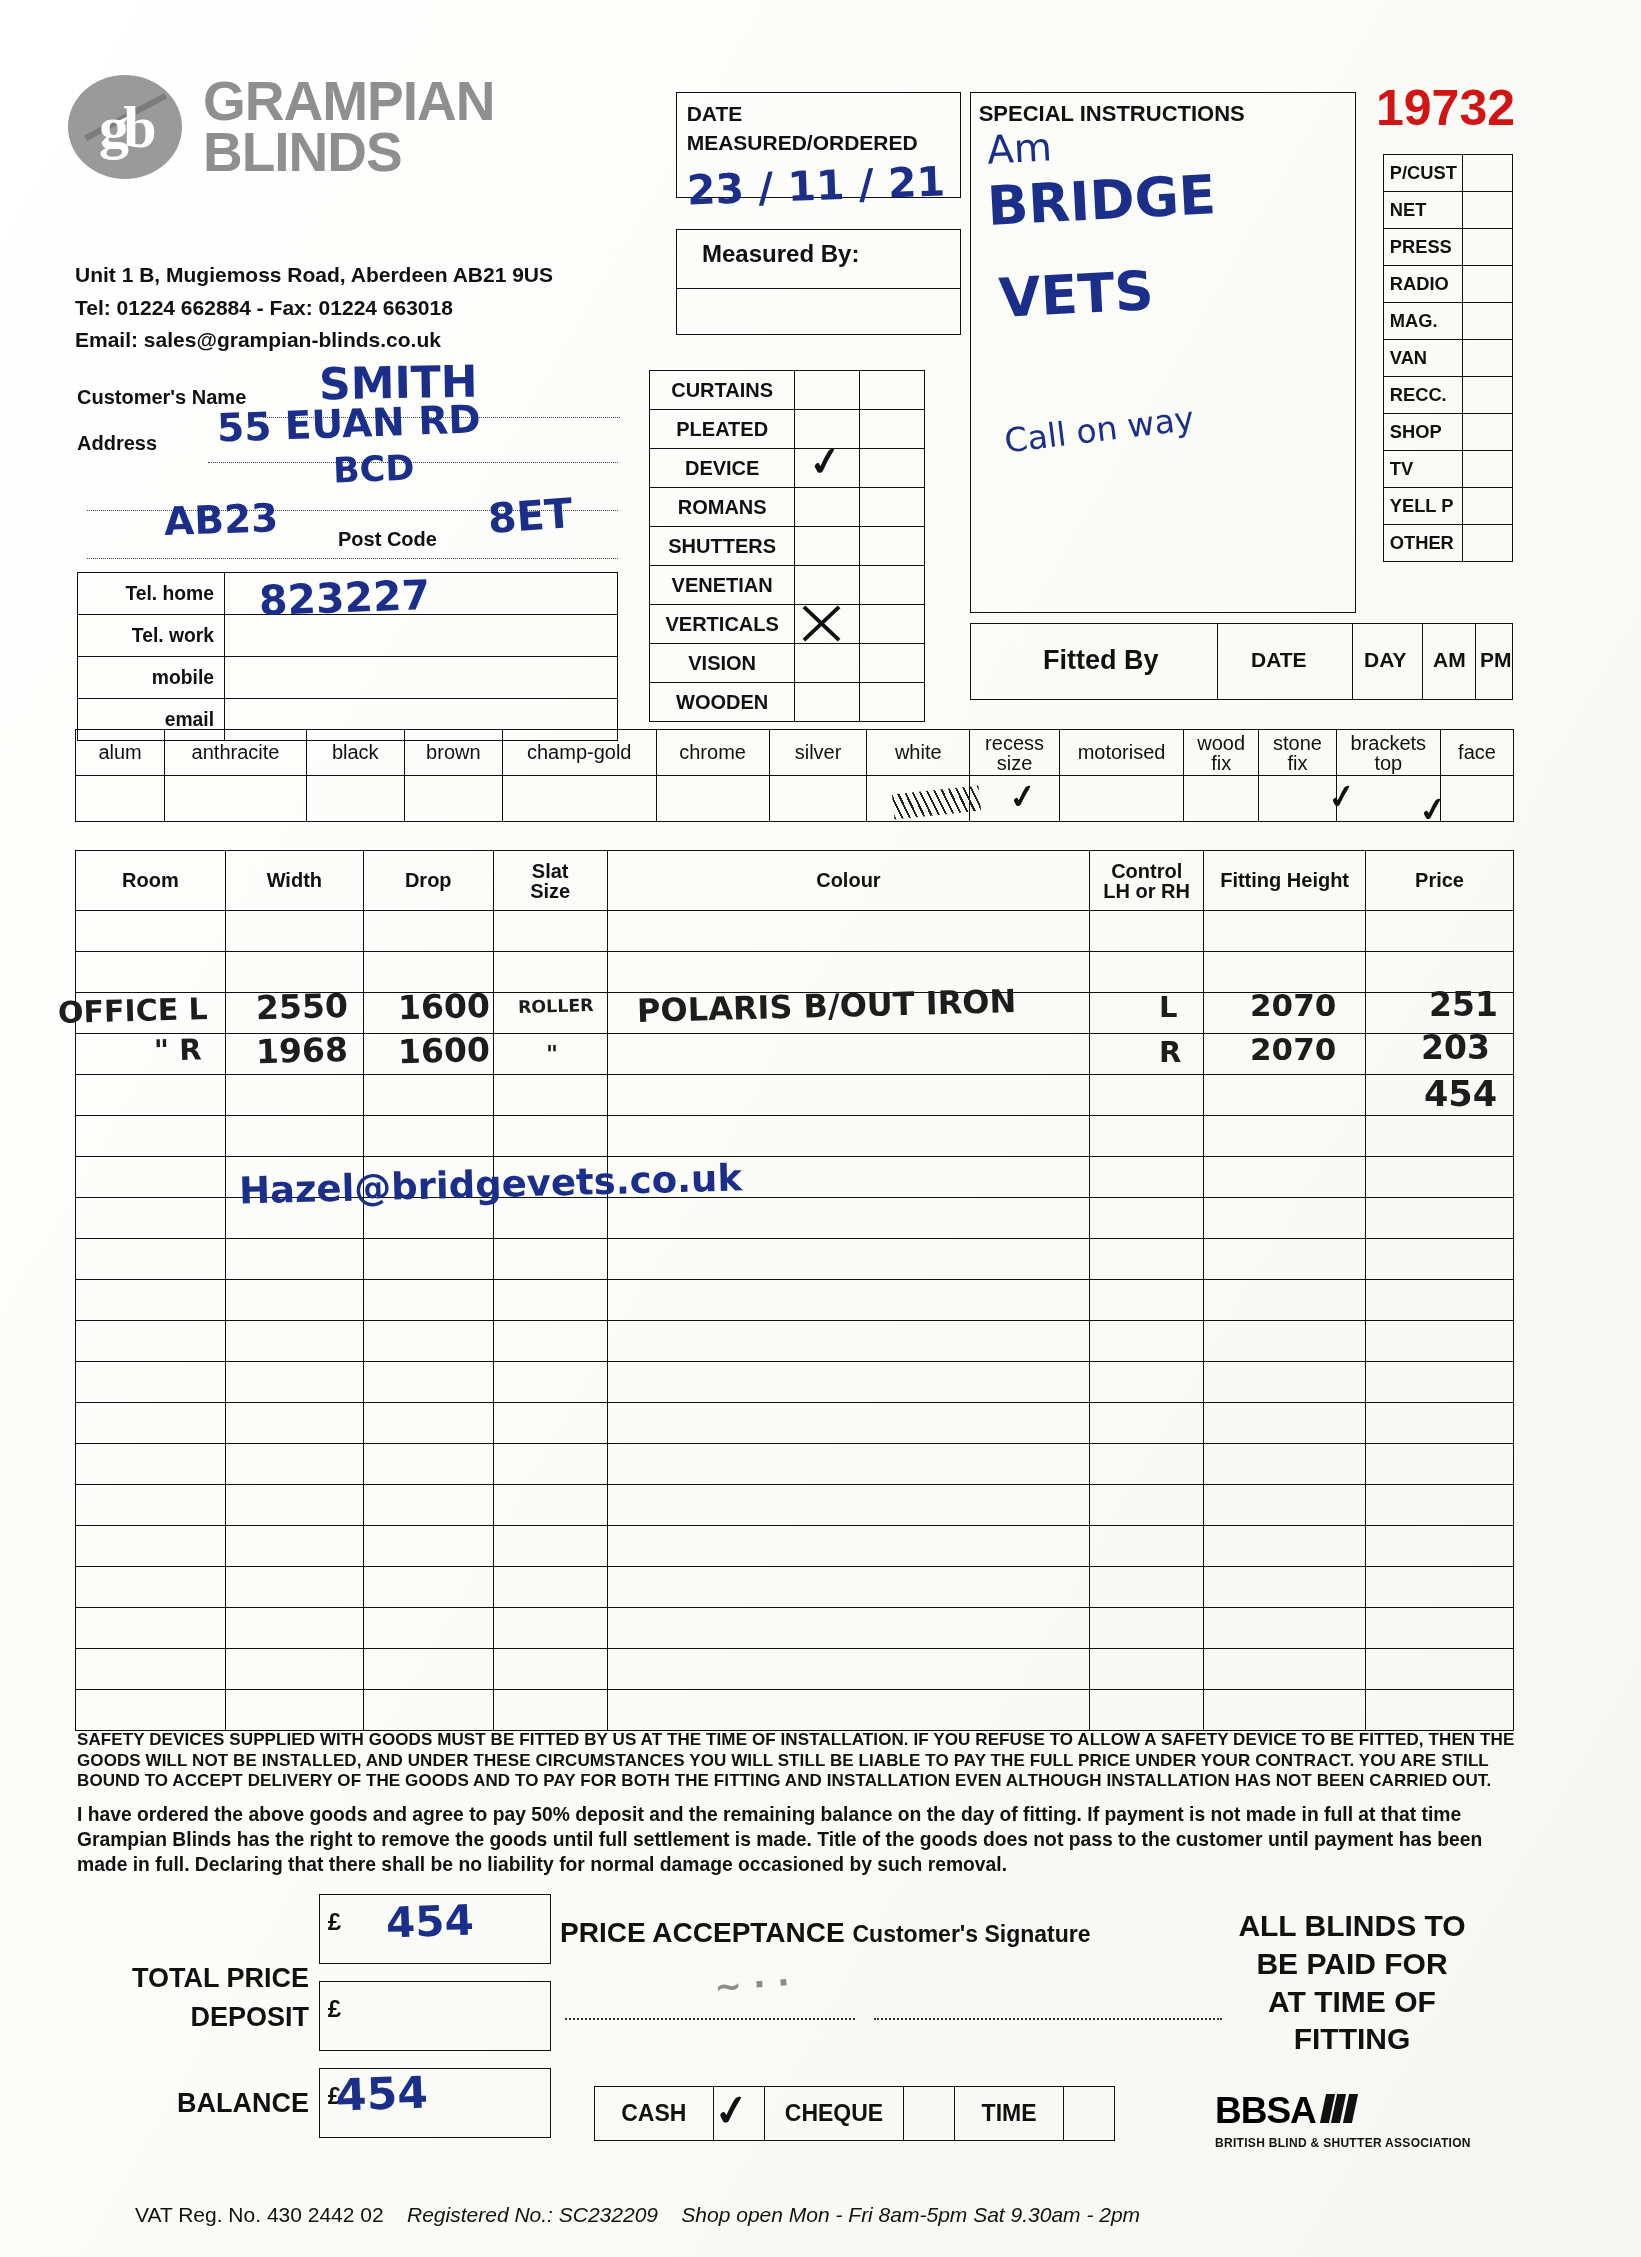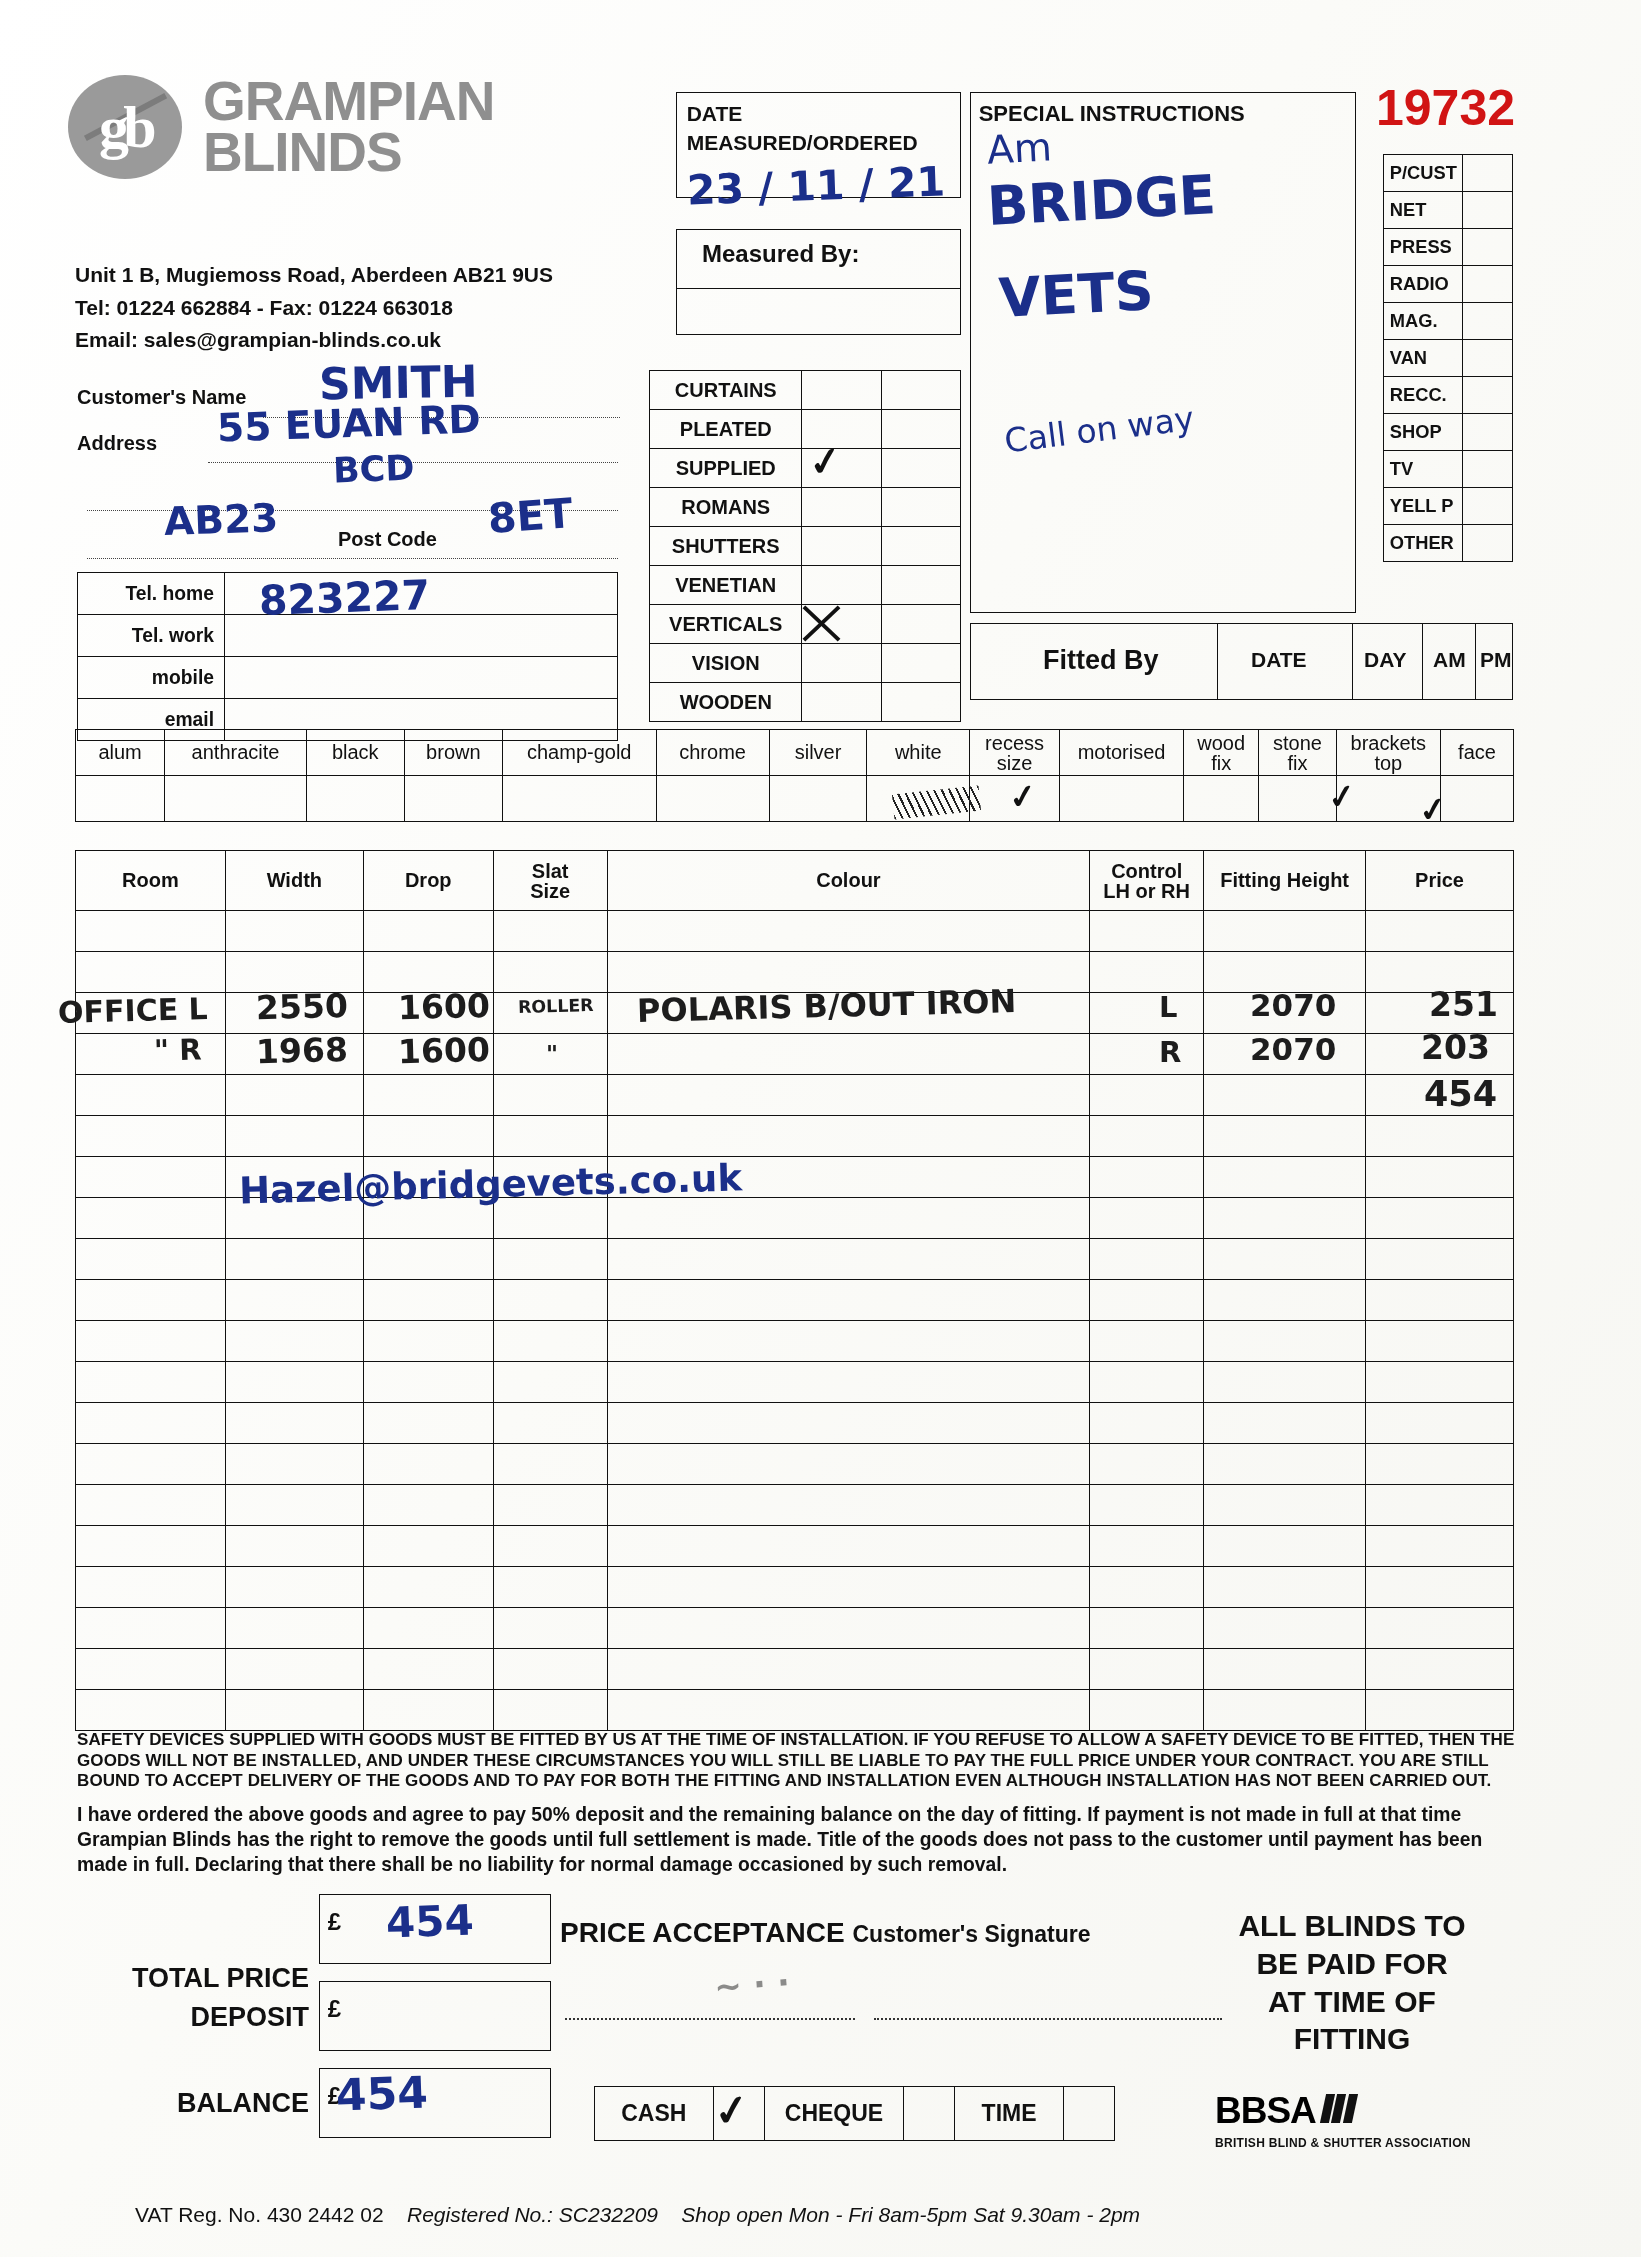--- a/index.html
+++ b/index.html
@@ -49,21 +49,21 @@
   .bx .t{font-size:19.3px;font-weight:bold;color:#111;}
 
   .date-box{left:676px;top:92px;width:285px;height:106px;}
   .date-box .t{position:absolute;left:9.7px;top:7.7px;line-height:1.2;font-size:21px;}
 
   .meas-box{left:676px;top:229px;width:285px;height:106px;}
   .meas-box .t{position:absolute;left:25px;top:9.7px;font-size:24px;}
   .meas-inner{position:absolute;left:676px;top:288px;width:285px;height:47px;border-top:1.9px solid #111;box-sizing:border-box;}
 
   
-  .types{position:absolute;left:649px;top:370px;width:312px;}
+  .types{position:absolute;left:649px;top:370px;width:276px;}
   .types table{border-collapse:collapse;width:100%;}
   .types td{border:1.5px solid #111;height:39px;box-sizing:border-box;}
   .types td.lab{width:152px;text-align:center;font-size:20px;font-weight:bold;color:#111;}
   .types td.c1{width:79px;}
   .types td.c2{width:79px;}
 
   
   .spec{left:970px;top:92px;width:386px;height:521px;}
   .spec .hd{position:absolute;left:7.7px;top:7.7px;font-size:22px;font-weight:bold;color:#111;}
   .spec-text{position:absolute;color:#1b2f8a;font-family:"DejaVu Sans",sans-serif;}
@@ -211,21 +211,21 @@
               <td class="lab">CURTAINS</td>
               <td class="c1"></td>
               <td class="c2"></td>
             </tr>
       <tr>
               <td class="lab">PLEATED</td>
               <td class="c1"></td>
               <td class="c2"></td>
             </tr>
       <tr>
-              <td class="lab">SUPPLIED</td>
+              <td class="lab">DEVICE</td>
               <td class="c1"></td>
               <td class="c2"></td>
             </tr>
       <tr>
               <td class="lab">ROMANS</td>
               <td class="c1"></td>
               <td class="c2"></td>
             </tr>
       <tr>
               <td class="lab">SHUTTERS</td>

